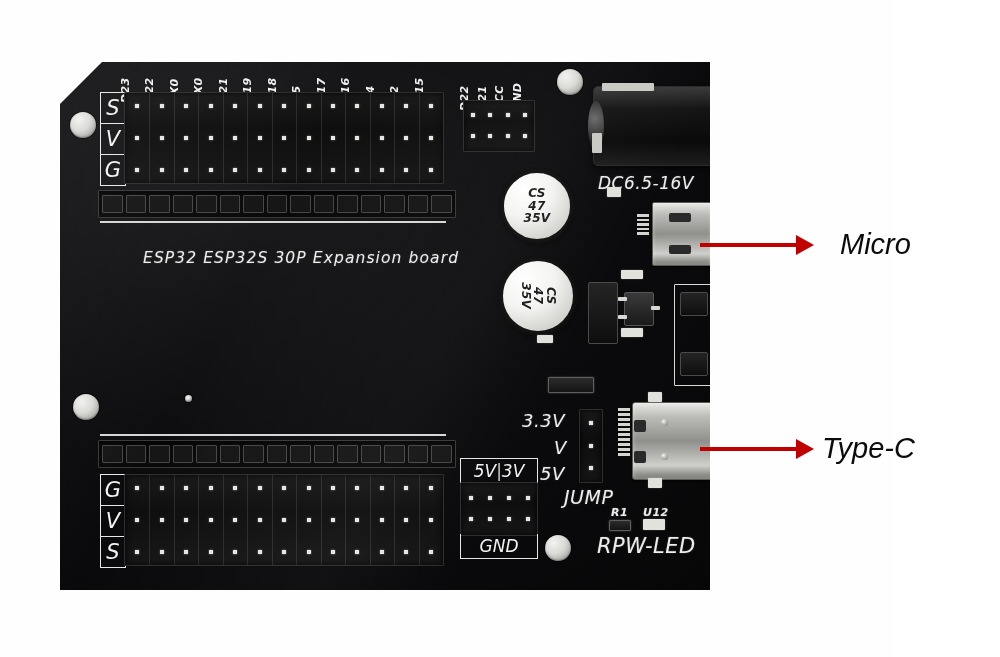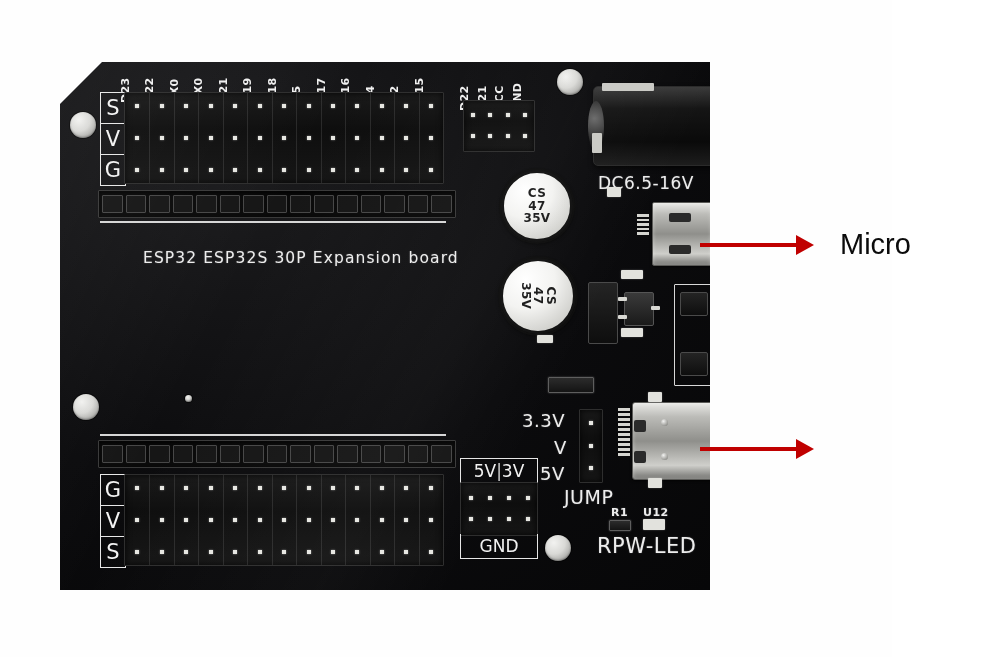--- a/index.html
+++ b/index.html
@@ -2,21 +2,21 @@
 <html><head>
 <meta charset="utf-8">
 <title>ESP32 Expansion Board Annotated Photo</title>
 <style>
   html,body{margin:0;padding:0;background:#ffffff;}
   body{
     width:1000px;height:657px;overflow:hidden;position:relative;
     font-family:"Liberation Sans", sans-serif;
     -webkit-font-smoothing:antialiased;
   }
-  #stage{position:absolute;left:0;top:0;width:892px;height:657px;background:#fefefe;}
+  #stage{position:absolute;left:0;top:0;width:892px;height:657px;background:#fefefe;font-style:italic;}
 
   
   #pcb{
     position:absolute;left:60px;top:62px;width:650px;height:528px;
     background:
       radial-gradient(ellipse at 28% 18%, #1c1c1e 0%, #0b0b0d 55%, #070708 100%);
     clip-path: polygon(42px 0, 650px 0, 650px 528px, 0 528px, 0 42px);
     box-shadow:0 1px 3px rgba(0,0,0,.45);
   }
   #pcb::after{ 
@@ -679,14 +679,15 @@
         <div class="vlabel" style="left: 365.538px; top: 566px;">D13</div>
       </div>
   </div>
 
   <div class="anno-line" style="left:700px;top:243px;width:98px;"></div>
   <div class="anno-head" style="left:796px;top:235px;"></div>
   <div class="anno-text" style="left:840px;top:228px;">Micro</div>
 
   <div class="anno-line" style="left:700px;top:447px;width:98px;"></div>
   <div class="anno-head" style="left:796px;top:439px;"></div>
+  <div class="anno-text" style="left:822px;top:432px;">Type-C</div>
 
 </div>
 
 </body></html>

